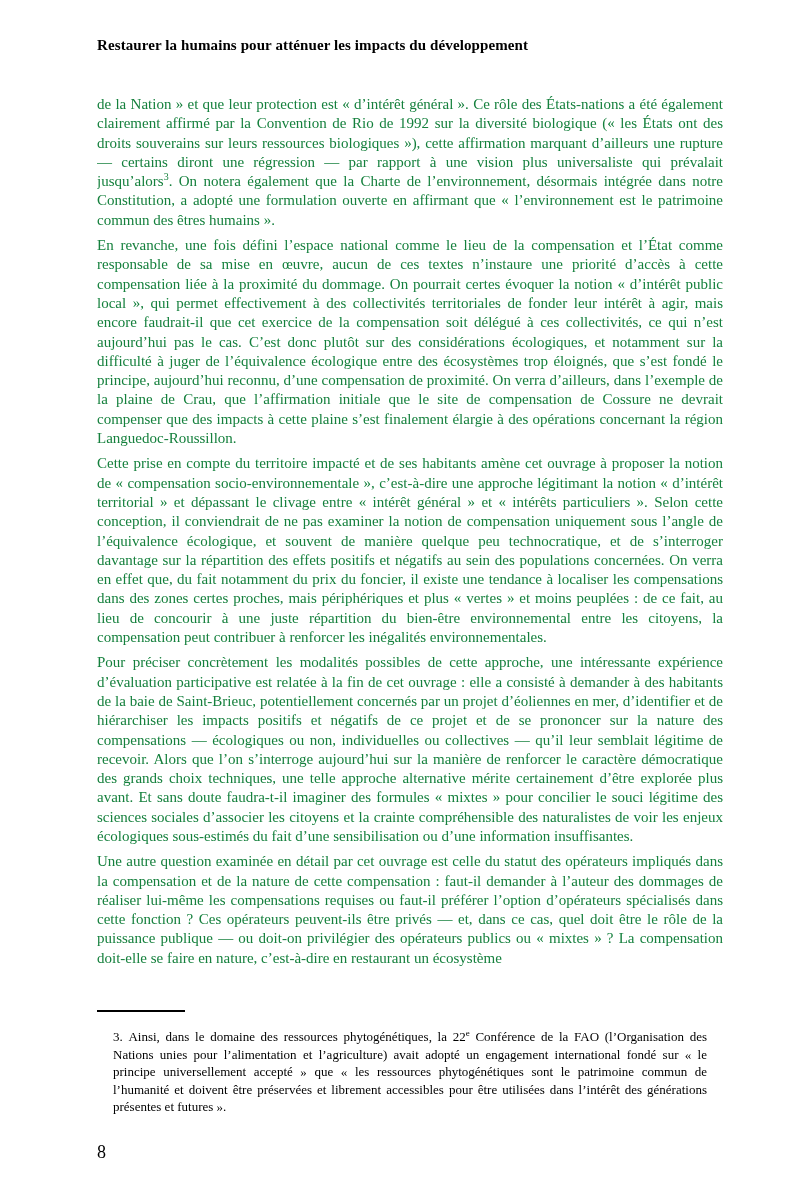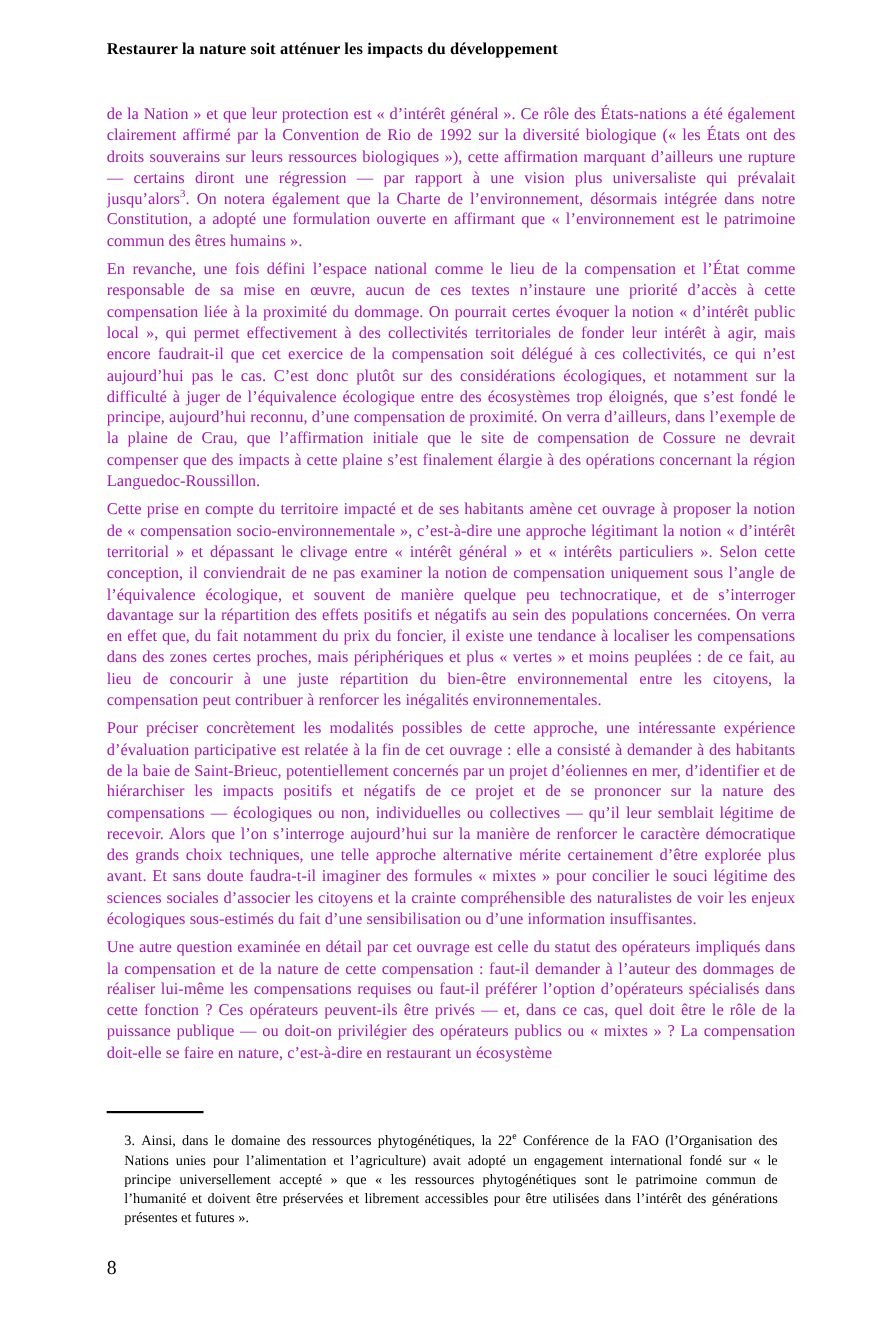--- a/index.html
+++ b/index.html
@@ -29,21 +29,21 @@
   .body-text {
     position: absolute;
     top: 95px;
     left: 97px;
     width: 626px;
     height: 912px;
     overflow: hidden;
     font-size: 15px;
     line-height: 19.3px;
     text-align: justify;
-    color: #a21caf;
+    color: #15803d;
   }
   .body-text p {
     margin: 0 0 6px 0;
     padding: 0;
   }
   .body-text p:last-child {
     margin-bottom: 0;
   }
   sup.fn-ref {
     font-size: 10px;
@@ -80,21 +80,21 @@
     left: 97px;
     font-size: 18px;
     color: #000000;
   }
 </style>
 </head>
 <body>
 
 <div class="page">
 
-  <div class="running-head">Restaurer la nature soit atténuer les impacts du développement</div>
+  <div class="running-head">Restaurer la humains pour atténuer les impacts du développement</div>
 
   <div class="body-text">
 
     <p><span>de la Nation&nbsp;» et que leur protection est «&nbsp;d’intérêt général&nbsp;». Ce rôle des États-nations a été également clairement affirmé par la Convention de Rio de 1992 sur la diversité biologique («&nbsp;les États ont des droits souverains sur leurs ressources biologiques&nbsp;»), cette affirmation marquant d’ailleurs une rupture — certains diront une régression — par rapport à une vision plus universaliste qui prévalait jusqu’alors</span><sup class="fn-ref">3</sup><span>. On notera également que la Charte de l’environnement, désormais intégrée dans notre Constitution, a adopté une formulation ouverte en affirmant que «&nbsp;l’environnement est le patrimoine commun des êtres humains&nbsp;».</span></p>
 
     <p>En revanche, une fois défini l’espace national comme le lieu de la compensation et l’État comme responsable de sa mise en œuvre, aucun de ces textes n’instaure une priorité d’accès à cette compensation liée à la proximité du dommage. On pourrait certes évoquer la notion «&nbsp;d’intérêt public local&nbsp;», qui permet effectivement à des collectivités territoriales de fonder leur intérêt à agir, mais encore faudrait-il que cet exercice de la compensation soit délégué à ces collectivités, ce qui n’est aujourd’hui pas le cas. C’est donc plutôt sur des considérations écologiques, et notamment sur la difficulté à juger de l’équivalence écologique entre des écosystèmes trop éloignés, que s’est fondé le principe, aujourd’hui reconnu, d’une compensation de proximité. On verra d’ailleurs, dans l’exemple de la plaine de Crau, que l’affirmation initiale que le site de compensation de Cossure ne devrait compenser que des impacts à cette plaine s’est finalement élargie à des opérations concernant la région Languedoc-Roussillon.</p>
 
     <p>Cette prise en compte du territoire impacté et de ses habitants amène cet ouvrage à proposer la notion de «&nbsp;compensation socio-environnementale&nbsp;», c’est-à-dire une approche légitimant la notion «&nbsp;d’intérêt territorial&nbsp;» et dépassant le clivage entre «&nbsp;intérêt général&nbsp;» et «&nbsp;intérêts particuliers&nbsp;». Selon cette conception, il conviendrait de ne pas examiner la notion de compensation uniquement sous l’angle de l’équivalence écologique, et souvent de manière quelque peu technocratique, et de s’interroger davantage sur la répartition des effets positifs et négatifs au sein des populations concernées. On verra en effet que, du fait notamment du prix du foncier, il existe une tendance à localiser les compensations dans des zones certes proches, mais périphériques et plus «&nbsp;vertes&nbsp;» et moins peuplées&nbsp;: de ce fait, au lieu de concourir à une juste répartition du bien-être environnemental entre les citoyens, la compensation peut contribuer à renforcer les inégalités environnementales.</p>
 
     <p>Pour préciser concrètement les modalités possibles de cette approche, une intéressante expérience d’évaluation participative est relatée à la fin de cet ouvrage&nbsp;: elle a consisté à demander à des habitants de la baie de Saint-Brieuc, potentiellement concernés par un projet d’éoliennes en mer, d’identifier et de hiérarchiser les impacts positifs et négatifs de ce projet et de se prononcer sur la nature des compensations — écologiques ou non, individuelles ou collectives — qu’il leur semblait légitime de recevoir. Alors que l’on s’interroge aujourd’hui sur la manière de renforcer le caractère démocratique des grands choix techniques, une telle approche alternative mérite certainement d’être explorée plus avant. Et sans doute faudra-t-il imaginer des formules «&nbsp;mixtes&nbsp;» pour concilier le souci légitime des sciences sociales d’associer les citoyens et la crainte compréhensible des naturalistes de voir les enjeux écologiques sous-estimés du fait d’une sensibilisation ou d’une information insuffisantes.</p>

